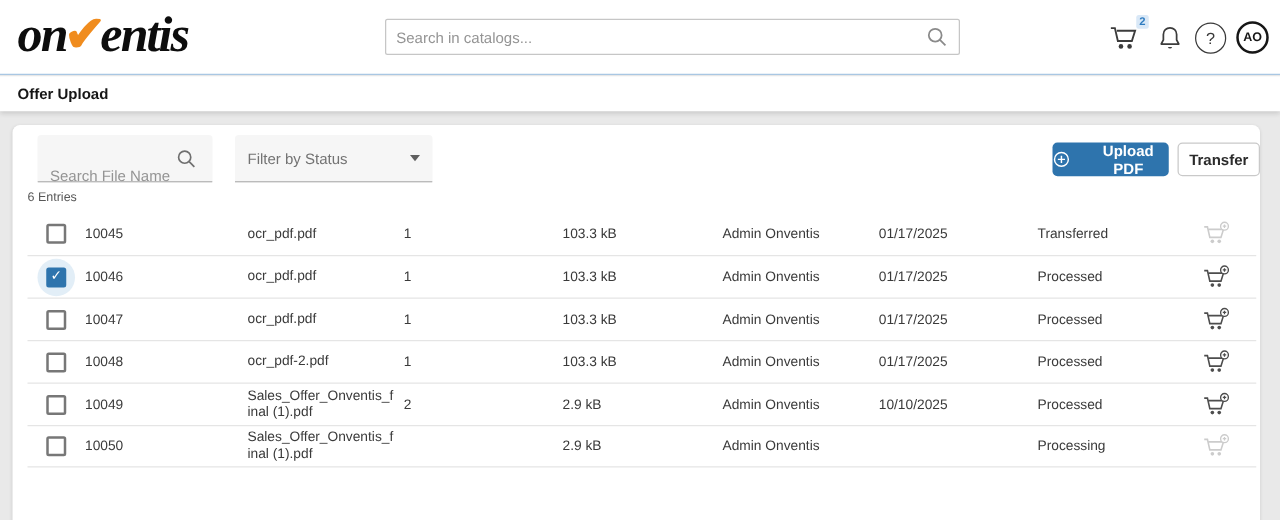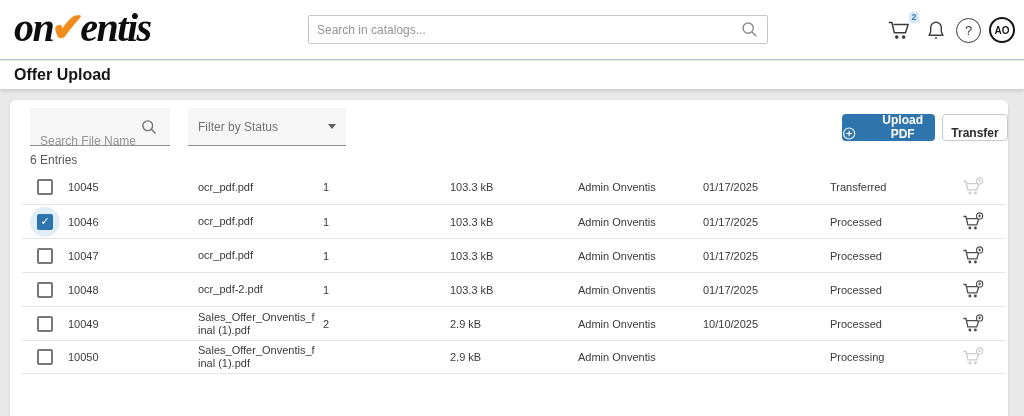--- a/index.html
+++ b/index.html
@@ -30,44 +30,44 @@
     border-radius:50%; display:flex; align-items:center; justify-content:center;
     font-size:13px; color:#3a3a3a; cursor:pointer; }
   .avatar-circle { left:989px; top:17px; width:26px; height:26px; border:2px solid #161616;
     border-radius:50%; display:flex; align-items:center; justify-content:center;
     font-size:10px; font-weight:bold; color:#161616; cursor:pointer; }
 
   
   .breadcrumb-bar { position:absolute; top:61px; left:0; width:1024px; height:28px;
     background:#fff; box-shadow:0 2px 4px rgba(0,0,0,0.14); z-index:4; }
   .breadcrumb-bar .page-title { position:absolute; left:14px; top:0; line-height:28px;
-    font-size:16px; font-weight:bold; color:#161616; }
+    font-size:12px; font-weight:bold; color:#161616; }
 
   
   .card { position:absolute; top:100px; left:10px; width:998px; height:328px;
     background:#fff; border-radius:6px; box-shadow:0 1px 3px rgba(0,0,0,0.12); }
 
   .field { position:absolute; top:8px; height:38px; background:#f6f6f6;
     border-bottom:1px solid #8f8f8f; border-radius:3px 3px 0 0;
     display:flex; align-items:center; padding:0 10px; }
   .field-file-search { left:20px; width:140px; }
   .field-file-search input { border:none; outline:none; background:transparent; width:100px;
     font-size:12px; color:#333; font-family:"Liberation Sans", sans-serif;margin-top:29px; }
   .field-status { left:178px; width:158px; justify-content:space-between; cursor:pointer; }
   .field-status .sel-text { font-size:12px; color:#737373;text-align:right; }
   .caret-down { width:0; height:0; border-left:4.5px solid transparent;
     border-right:4.5px solid transparent; border-top:5.5px solid #5f5f5f; }
 
   .btn { position:absolute; top:14px; height:27px; border-radius:4px; display:inline-flex;
-    align-items:flex-end; justify-content:center; font-size:12px; font-weight:bold;
+    align-items:center; justify-content:center; font-size:12px; font-weight:bold;
     cursor:pointer; gap:14px; }
   .btn-upload { left:832px; width:93px; background:var(--accent,#2e74ad); color:#fff; border:none; }
   .btn-transfer { left:932px; width:66px; background:#fff; color:#2b2b2b; border:1px solid #c9c9c9; }
 
-  .entries-count { position:absolute; left:20px; top:53px; font-size:12px; color:#585858; }
+  .entries-count { position:absolute; left:12px; top:53px; font-size:10px; color:#585858; }
 
   
   .table { position:absolute; left:12px; top:70px; width:983px; font-size:11px; }
   .thead { display:flex; align-items:center; height:34px; font-weight:bold; color:#2d2d2d;
     background:#fff; position:relative; z-index:2; border-top:1px solid #ededed;
     box-shadow:0 3px 4px -1px rgba(0,0,0,0.18); }
   .row { display:flex; align-items:center; min-height:34px; border-top:1px solid #e5e5e5;
     color:#3a3a3a; background:#fff; }
   .row:first-child { border-top:none; }
   .tbody .row:last-child { border-bottom:1px solid #e5e5e5; }

